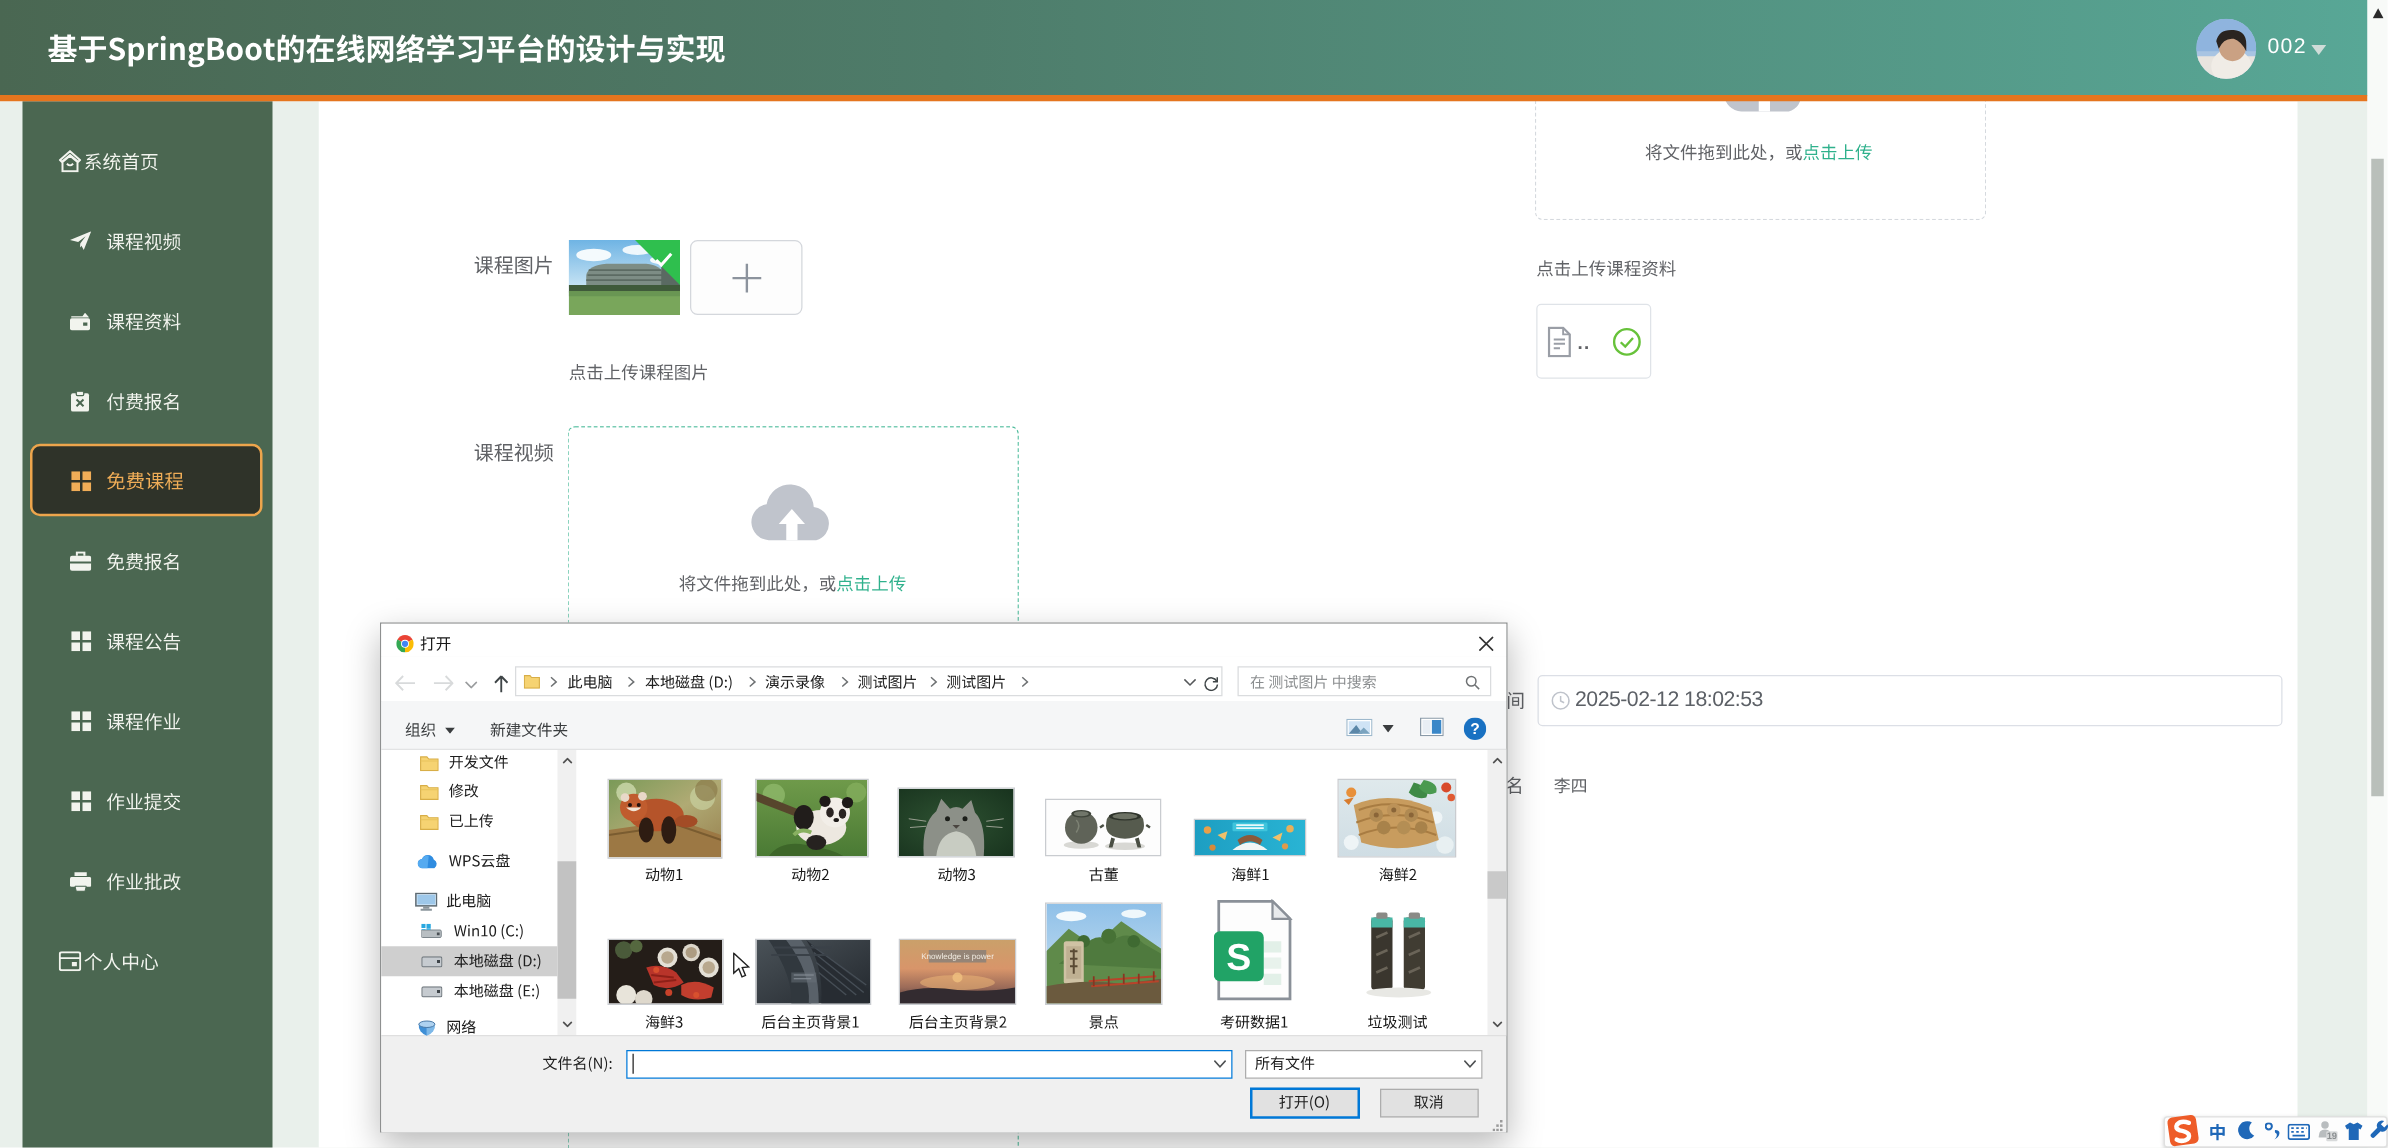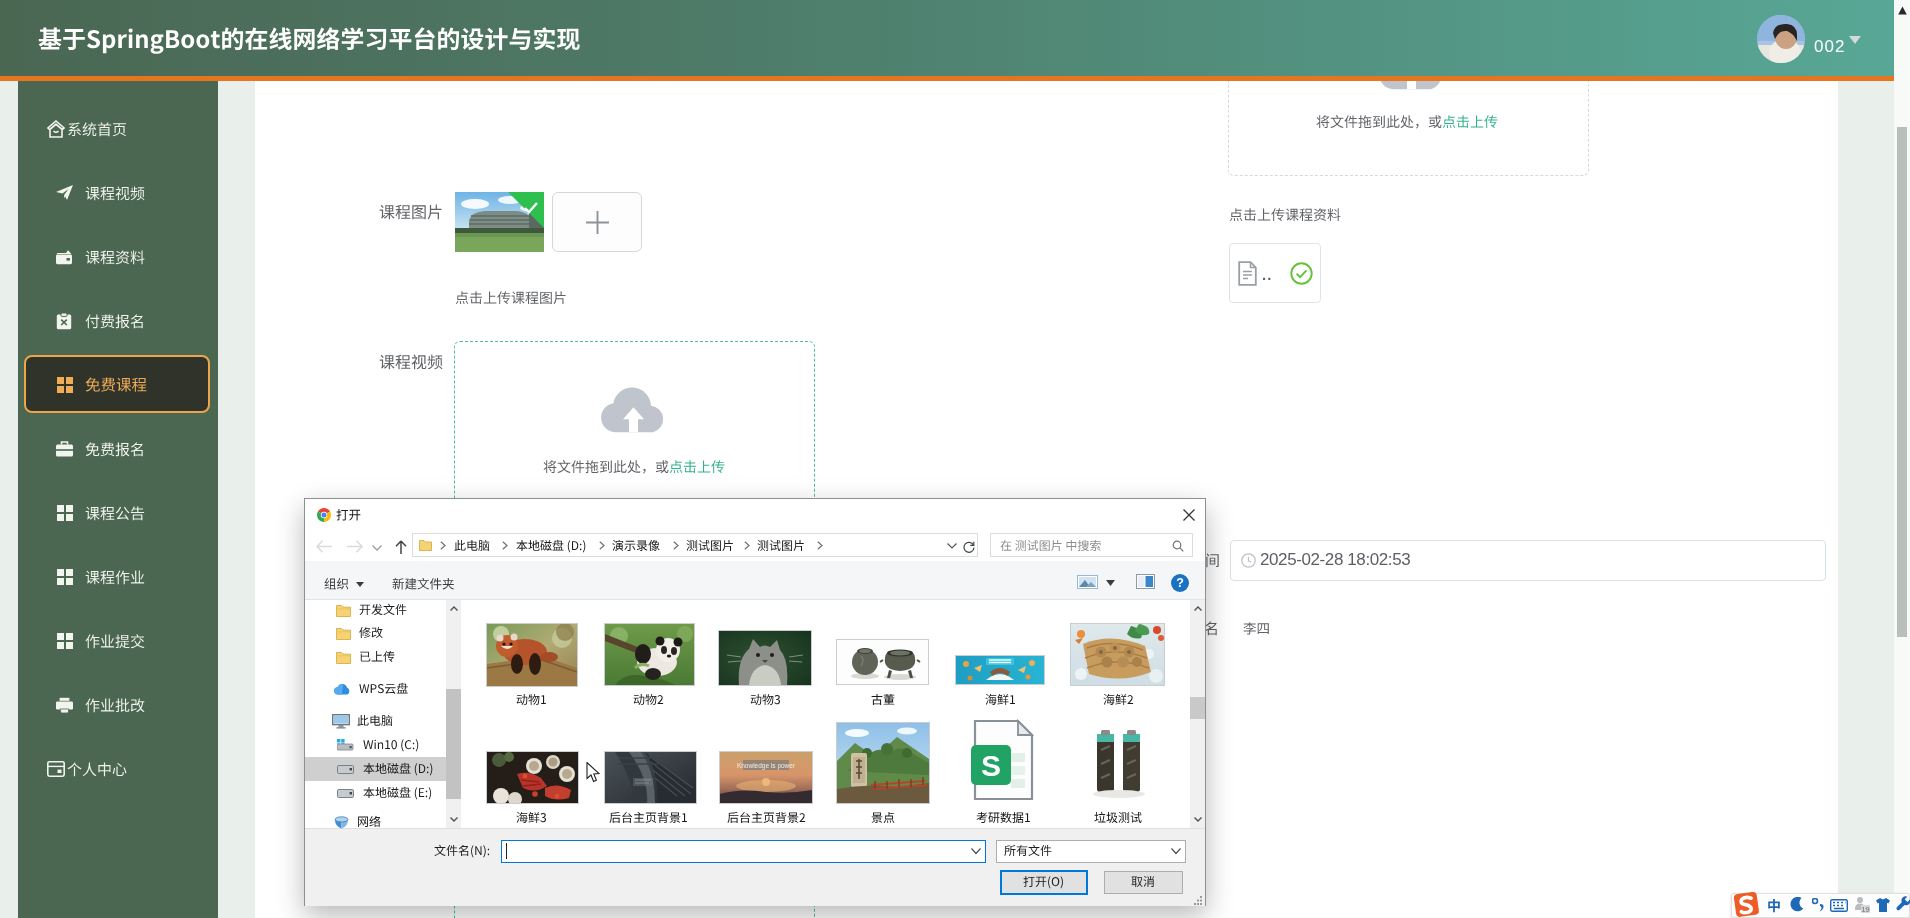--- a/index.html
+++ b/index.html
@@ -22,21 +22,21 @@
     </defs>
 <g clip-path="url(#av)">
 <rect width="48" height="48" fill="#a8c4e2"></rect>
 <rect width="48" height="26" fill="#8fb4de"></rect>
 <rect y="30" width="48" height="18" fill="#e8e4de"></rect>
 <ellipse cx="28" cy="38" rx="16" ry="14" fill="#f0ece6"></ellipse>
 <ellipse cx="29" cy="22" rx="11" ry="12" fill="#caa183"></ellipse>
 <path d="M16 18 Q18 8 30 9 Q40 10 40 20 L40 26 Q36 18 30 16 Q22 15 18 24 Z" fill="#2a2420"></path>
 </g>
   </svg>
-<div class="abs" style="left:1814px;top:37px;z-index:21;font-size:17px;color:#fff;letter-spacing:1px">002</div>
+<div class="abs" style="left:1814px;top:27px;z-index:21;font-size:17px;color:#fff;letter-spacing:1px">002</div>
 <svg class="abs" style="left:1849px;top:36px;z-index:21" width="12" height="8" viewBox="0 0 12 8">
     <path d="M0 0 L12 0 L6 8 Z" fill="#cfdcd8"></path>
   </svg>
 <div class="abs" style="left:18px;top:81px;width:200px;height:837px;background:#4b6751"></div>
 <div class="abs" style="left:24px;top:355px;width:186px;height:58px;background:#2f3329;border:2px solid #eda54c;border-radius:8px"></div>
 <svg class="abs" style="left:47px;top:120px" width="18" height="18" viewBox="0 0 18 18">
 <path d="M9 1 L17 8 L15.5 9.5 L9 4 L2.5 9.5 L1 8 Z M3 9.5 L9 4.5 L15 9.5 L15 17 L3 17 Z" fill="none" stroke="#f2f4ee" stroke-width="1.6"></path>
 <path d="M6.5 11 Q9 13.5 11.5 11" fill="none" stroke="#f2f4ee" stroke-width="1.5"></path>
   </svg>
 <svg style="position:absolute;left:67px;top:119.6px;overflow:visible" width="62" height="20" viewBox="0 -15 62 20">
@@ -236,21 +236,21 @@
 <svg style="position:absolute;left:1205px;top:550.5px;overflow:visible" width="17" height="20" viewBox="0 -15 17 20">
     <g>
       <path fill="#606266" d="M1.4 -9.2H2.5V1.2H1.4ZM1.6 -11.9 2.5 -12.4Q2.8 -12.1 3.2 -11.7Q3.5 -11.3 3.9 -10.9Q4.2 -10.6 4.3 -10.3L3.4 -9.7Q3.2 -10 2.9 -10.3Q2.6 -10.7 2.3 -11.1Q1.9 -11.5 1.6 -11.9ZM5.3 -11.8H13.2V-10.7H5.3ZM12.5 -11.8H13.7V-0.2Q13.7 0.3 13.6 0.5Q13.5 0.8 13.2 0.9Q12.9 1.1 12.4 1.1Q11.9 1.1 11.2 1.1Q11.2 0.9 11.1 0.6Q11 0.3 10.8 0.1Q11.3 0.1 11.7 0.1Q12.1 0.1 12.3 0.1Q12.4 0.1 12.5 0Q12.5 -0 12.5 -0.2ZM5.7 -4.4V-2.4H9.3V-4.4ZM5.7 -7.4V-5.4H9.3V-7.4ZM4.7 -8.3H10.3V-1.5H4.7Z"></path>
     </g>
   </svg>
 <div class="abs" style="left:1230px;top:540px;width:596px;height:41px;border:1px solid #dcdfe6;border-radius:4px;background:#fff"></div>
 <svg class="abs" style="left:1241px;top:553px" width="15" height="15" viewBox="0 0 15 15">
 <circle cx="7.5" cy="7.5" r="6.7" fill="none" stroke="#bfc3cb" stroke-width="1.3"></circle>
 <path d="M7.5 3.8 L7.5 7.8 L10.3 9.2" fill="none" stroke="#bfc3cb" stroke-width="1.2"></path>
   </svg>
-<div class="abs" style="left:1260px;top:550px;font-size:17px;letter-spacing:-0.4px;color:#5c6066">2025-02-28 18:02:53</div>
+<div class="abs" style="left:1260px;top:550px;font-size:17px;letter-spacing:-0.4px;color:#5c6066">2025-02-12 18:02:53</div>
 <svg style="position:absolute;left:1204px;top:618.5px;overflow:visible" width="17" height="20" viewBox="0 -15 17 20">
     <g>
       <path fill="#606266" d="M4.5 -0.6H12V0.4H4.5ZM5.2 -11.1H11.9V-10.1H5.2ZM6.1 -12.6 7.4 -12.4Q6.5 -11.1 5.1 -9.8Q3.8 -8.5 1.8 -7.5Q1.8 -7.6 1.6 -7.8Q1.5 -8 1.3 -8.1Q1.2 -8.3 1 -8.4Q2.3 -9 3.2 -9.7Q4.2 -10.4 4.9 -11.2Q5.7 -11.9 6.1 -12.6ZM11.5 -11.1H11.7L11.9 -11.2L12.7 -10.7Q11.9 -9.2 10.6 -7.9Q9.4 -6.7 7.9 -5.7Q6.3 -4.8 4.6 -4.1Q3 -3.4 1.3 -3.1Q1.2 -3.2 1.1 -3.4Q1 -3.6 0.9 -3.8Q0.8 -4 0.7 -4.1Q2 -4.4 3.3 -4.8Q4.6 -5.2 5.8 -5.9Q7 -6.5 8.1 -7.2Q9.2 -8 10.1 -8.9Q10.9 -9.9 11.5 -10.9ZM3.9 -7.9 4.8 -8.6Q5.3 -8.2 5.9 -7.8Q6.4 -7.4 6.9 -7Q7.4 -6.6 7.8 -6.3L6.8 -5.5Q6.5 -5.8 6.1 -6.3Q5.6 -6.7 5 -7.1Q4.5 -7.6 3.9 -7.9ZM11.6 -5.1H12.7V1.2H11.6ZM4.9 -5.1H11.9V-4.1H4.9V1.2H3.8V-4.2L4.7 -5.1Z"></path>
     </g>
   </svg>
 <svg style="position:absolute;left:1243px;top:619.5px;overflow:visible" width="29" height="18.5" viewBox="0 -13.5 29 18.5">
     <g>
       <path fill="#606266" d="M0.8 -9.9H12.7V-8.9H0.8ZM6.2 -11.3H7.2V-5.9H6.2ZM5.6 -9.6 6.5 -9.2Q6 -8.6 5.4 -8Q4.8 -7.4 4.1 -6.9Q3.4 -6.4 2.6 -6Q1.9 -5.6 1.1 -5.3Q1.1 -5.4 1 -5.6Q0.9 -5.7 0.7 -5.9Q0.6 -6 0.5 -6.1Q1.2 -6.4 1.9 -6.7Q2.7 -7.1 3.4 -7.5Q4.1 -8 4.6 -8.5Q5.2 -9 5.6 -9.6ZM7.8 -9.6Q8.2 -9 8.8 -8.5Q9.4 -8 10.1 -7.6Q10.8 -7.2 11.5 -6.8Q12.3 -6.5 13 -6.2Q12.9 -6.1 12.8 -6Q12.6 -5.8 12.5 -5.7Q12.4 -5.5 12.3 -5.4Q11.6 -5.7 10.8 -6.1Q10.1 -6.5 9.4 -7Q8.6 -7.5 8 -8Q7.4 -8.6 6.9 -9.2ZM3.1 -5.6H9.6V-4.7H3.1ZM0.7 -3H12.8V-2.1H0.7ZM6.2 -3.7H7.2V-0.1Q7.2 0.3 7.1 0.5Q7 0.8 6.6 0.9Q6.3 1 5.7 1Q5.2 1 4.3 1Q4.3 0.9 4.2 0.7Q4.2 0.6 4.1 0.4Q4 0.2 3.9 0.1Q4.4 0.1 4.8 0.1Q5.2 0.1 5.5 0.1Q5.8 0.1 5.9 0.1Q6.1 0.1 6.1 0.1Q6.2 0 6.2 -0.1ZM9.4 -5.6H9.7L9.9 -5.7L10.5 -5.1Q9.8 -4.5 8.8 -4Q7.7 -3.5 6.7 -3.1Q6.6 -3.3 6.5 -3.4Q6.3 -3.6 6.2 -3.7Q6.8 -3.9 7.4 -4.2Q8 -4.5 8.5 -4.8Q9.1 -5.1 9.4 -5.4Z M14.7 -10.2H25.8V0.5H24.7V-9.2H15.7V0.6H14.7ZM15.2 -1.4H25.3V-0.4H15.2ZM18.3 -9.6H19.2Q19.2 -8.1 19.1 -7Q19 -5.8 18.8 -5Q18.5 -4.1 17.9 -3.5Q17.4 -2.8 16.5 -2.4Q16.4 -2.5 16.3 -2.7Q16.2 -2.8 16.1 -2.9Q16 -3.1 15.9 -3.2Q16.7 -3.6 17.2 -4.1Q17.6 -4.6 17.8 -5.4Q18.1 -6.2 18.2 -7.2Q18.2 -8.2 18.3 -9.6ZM21.1 -9.4H22.1V-4.9Q22.1 -4.6 22.2 -4.5Q22.2 -4.3 22.4 -4.3Q22.5 -4.3 22.7 -4.3Q22.9 -4.3 23.1 -4.3Q23.3 -4.3 23.5 -4.3Q23.7 -4.3 23.7 -4.3Q23.9 -4.3 24.1 -4.4Q24.4 -4.4 24.5 -4.4Q24.5 -4.2 24.6 -4Q24.6 -3.7 24.6 -3.5Q24.5 -3.5 24.2 -3.5Q24 -3.5 23.8 -3.5Q23.7 -3.5 23.5 -3.5Q23.2 -3.5 23 -3.5Q22.8 -3.5 22.6 -3.5Q22.4 -3.5 22.3 -3.5Q21.8 -3.5 21.6 -3.6Q21.3 -3.8 21.2 -4.1Q21.1 -4.4 21.1 -5Z"></path>
     </g>
   </svg>

